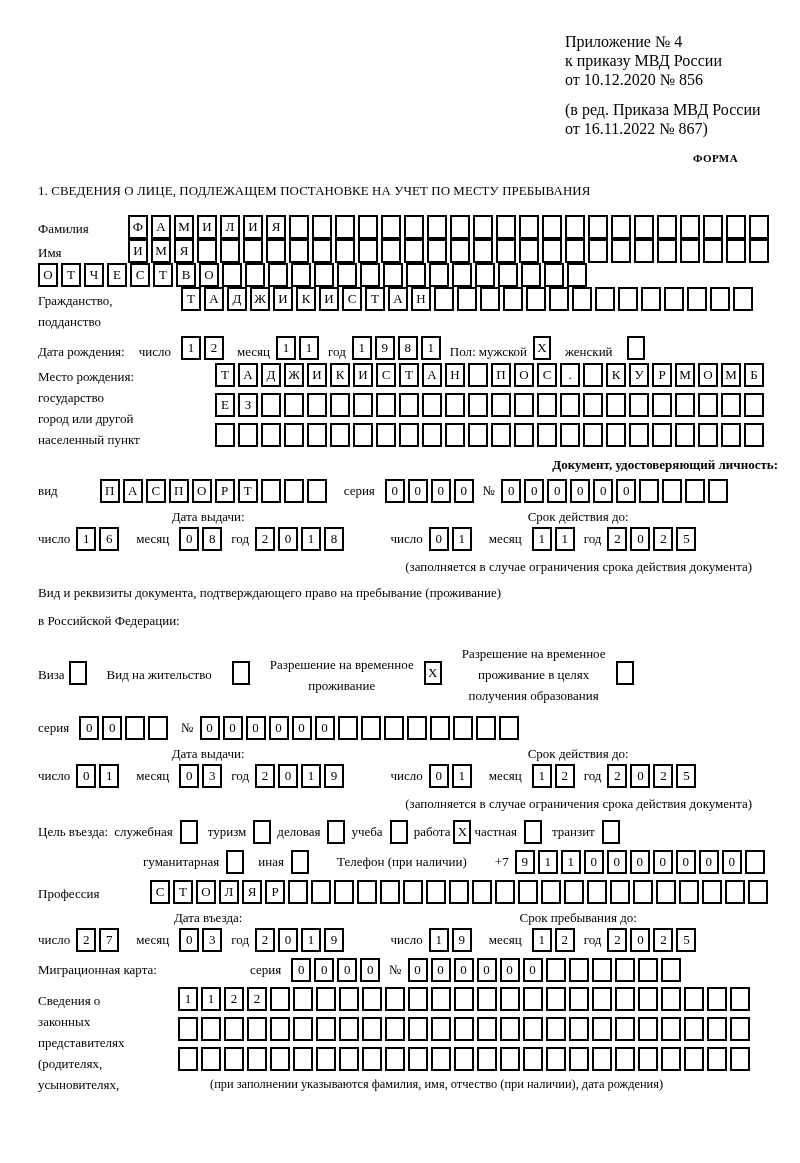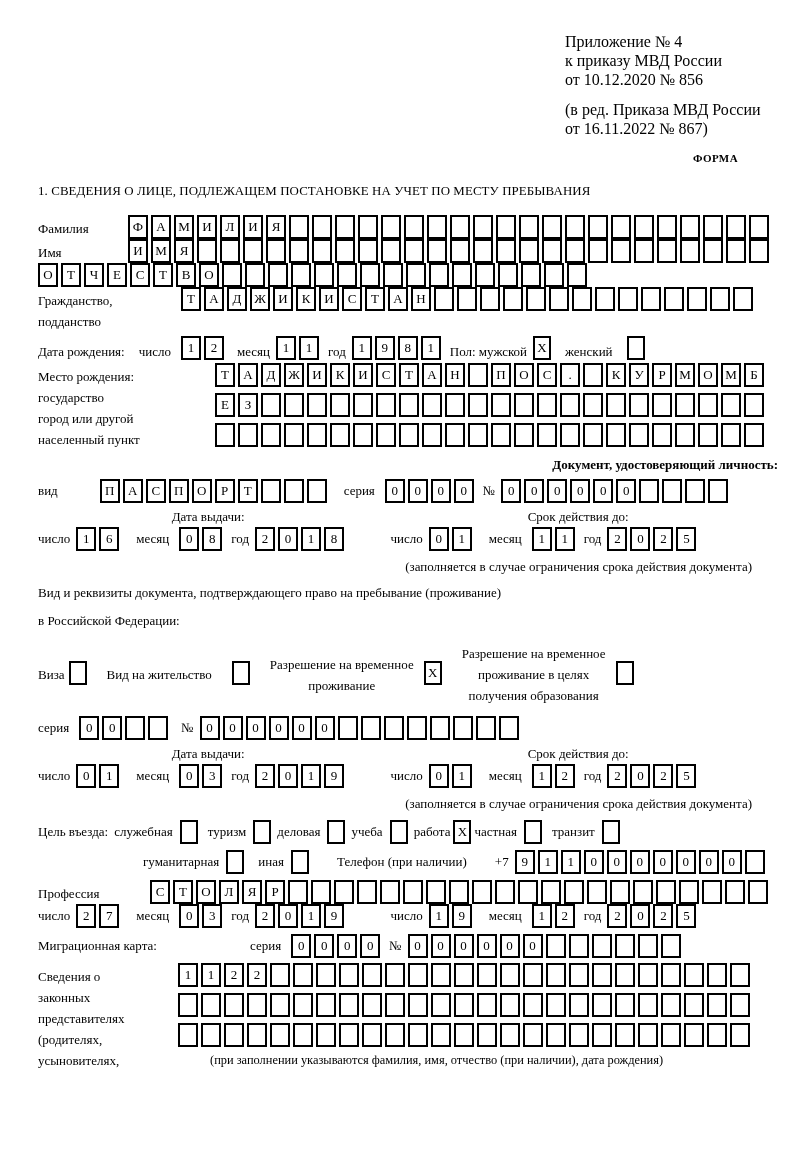--- a/index.html
+++ b/index.html
@@ -589,20 +589,24 @@
         <span class="cell"></span>
         <span class="cell"></span>
         <span class="cell"></span>
         <span class="cell"></span>
         <span class="cell"></span>
         <span class="cell"></span>
         <span class="cell"></span>
       </div>
   </div>
 
+  <div class="dualhead">
+    <div class="lh">Дата въезда:</div>
+    <div class="rh">Срок пребывания до:</div>
+  </div>
   <div class="dualrow">
     <div class="lg inline">
       <span>число</span>
       <span class="cells gap6">
           <span class="cell">2</span>
           <span class="cell">7</span>
         </span>
       <span class="gap14">месяц</span>
       <span class="cells gap10">
           <span class="cell">0</span>

